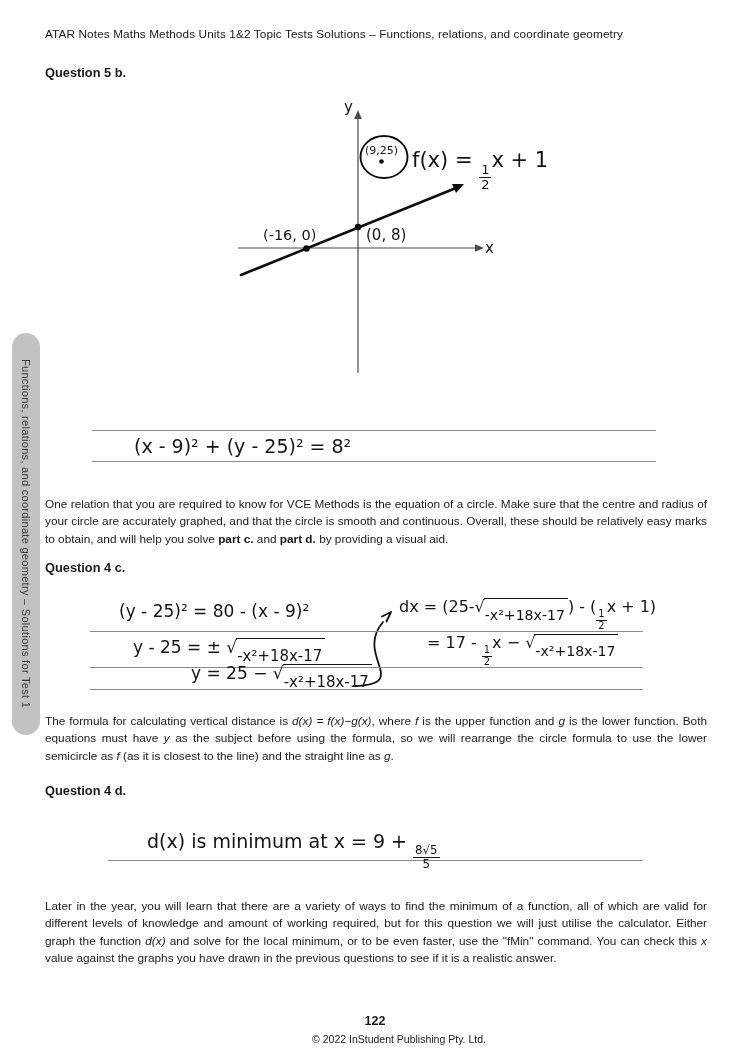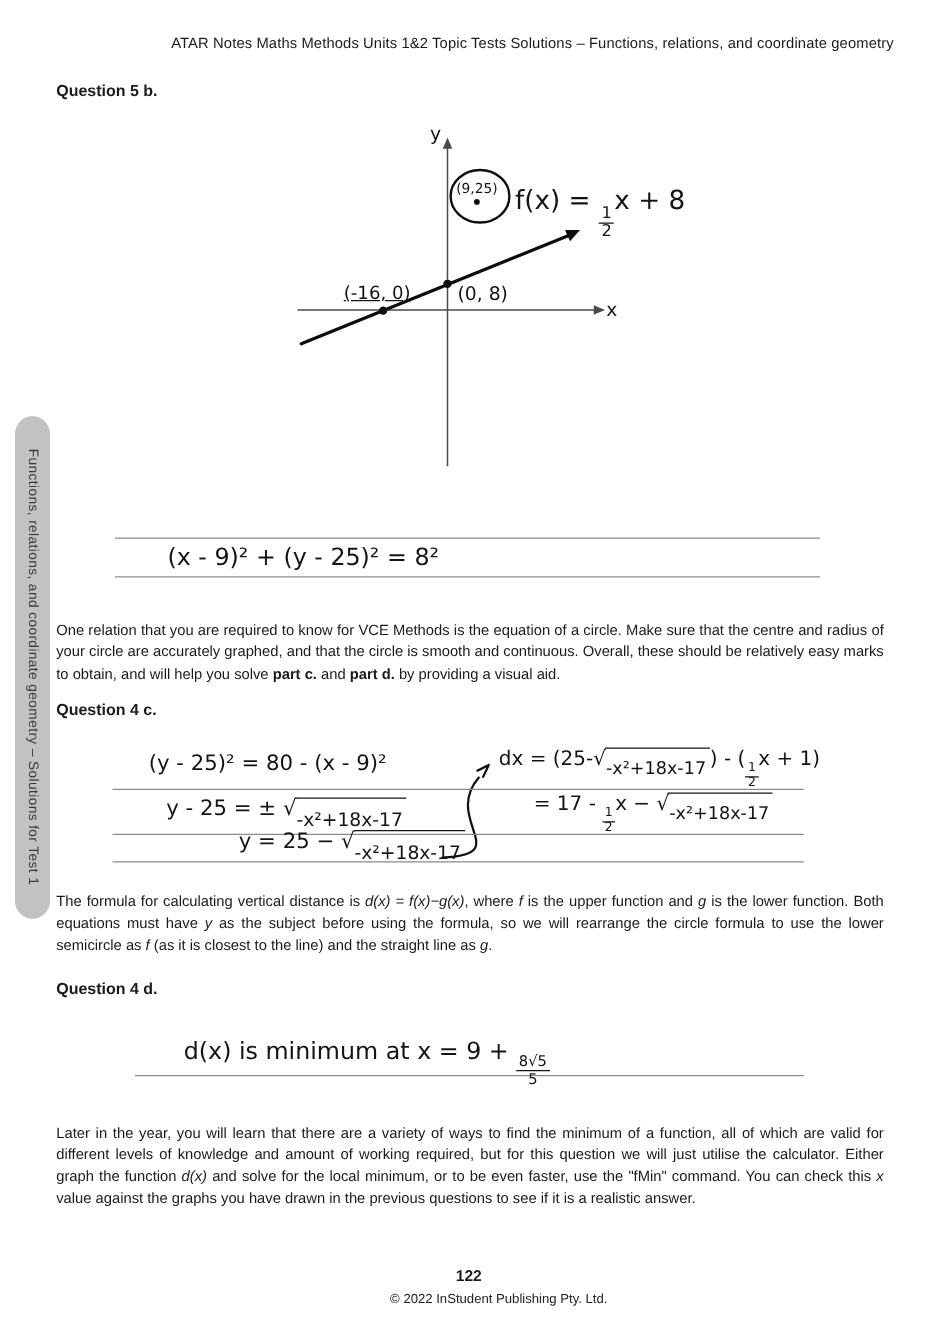--- a/index.html
+++ b/index.html
@@ -1,18 +1,18 @@
 <!DOCTYPE html>
 <html><head>
 <meta charset="utf-8">
 <style>
   html,body{margin:0;padding:0;background:#ffffff;}
   .page{position:relative;width:750px;height:1060px;background:#fff;overflow:hidden;
         font-family:"Liberation Sans",sans-serif;color:#1a1a1a;}
-  .abs{position:absolute;text-align:right;}
+  .abs{position:absolute;}
   .header-line{font-size:11.8px;letter-spacing:.1px;}
   .qheading{font-size:12.8px;font-weight:700;}
   .para{font-size:11.8px;line-height:17.3px;text-align:justify;}
   .hw{font-family:"DejaVu Sans",sans-serif;color:#141414;white-space:nowrap;}
   .rule{position:absolute;height:1px;background:#8a8a8a;}
   
   .frac{display:inline-flex;flex-direction:column;align-items:center;
         vertical-align:-0.55em;line-height:1.05;font-size:0.62em;}
   .frac .num{border-bottom:1.3px solid currentColor;padding:0 2px;}
   .frac .den{padding:0 2px;}
@@ -54,26 +54,26 @@
     <ellipse cx="384" cy="157" rx="23.5" ry="21" fill="none" stroke="#0d0d0d" stroke-width="1.9"></ellipse>
     <circle cx="381.5" cy="161.5" r="2.3" fill="#0d0d0d"></circle>
 
     <path d="M354,686 C412,684 354,656 383,622" fill="none" stroke="#111" stroke-width="1.8" stroke-linecap="round"></path>
     <path d="M391,612 L382,616.5 M391,612 L386.5,621.5" fill="none" stroke="#111" stroke-width="1.8" stroke-linecap="round"></path>
   </svg>
 
   <span class="abs hw" style="left:344px;top:98px;font-size:15px;">y</span>
   <span class="abs hw" style="left:485px;top:239px;font-size:15px;">x</span>
   <span class="abs hw" style="left:365px;top:144px;font-size:11px;">(9,25)</span>
-  <span class="abs hw" style="left:275px;top:227px;font-size:14.5px;text-decoration:underline;">(-16, 0)</span>
+  <span class="abs hw" style="left:263px;top:227px;font-size:14.5px;">(-16, 0)</span>
   <span class="abs hw" style="left:366px;top:226px;font-size:15px;">(0, 8)</span>
   <span class="abs hw" style="left:412px;top:148px;font-size:21px;"><span>f(x) = </span><span class="frac">
         <span class="num">1</span>
         <span class="den">2</span>
-      </span><span>x + 8</span></span>
+      </span><span>x + 1</span></span>
 
   <div class="rule" style="left:92px;top:430px;width:564px;"></div>
   <div class="rule" style="left:92px;top:461px;width:564px;"></div>
   <span class="abs hw" style="left:134px;top:435px;font-size:19px;">(x - 9)² + (y - 25)² = 8²</span>
 
   <div class="abs para" style="left:45px;top:496px;width:662px;"><span>One relation that you are required to know for VCE Methods is the equation of a circle. Make sure that the centre and radius of your circle are accurately graphed, and that the circle is smooth and continuous.  Overall, these should be relatively easy marks to obtain, and will help you solve </span><span style="font-weight: 700;">part c.</span><span> and </span><span style="font-weight: 700;">part d.</span><span> by providing a visual aid.</span></div>
 
   <div class="abs qheading" style="left:45px;top:560px;">Question 4 c.</div>
 
   <div class="rule" style="left:90px;top:631px;width:553px;"></div>

